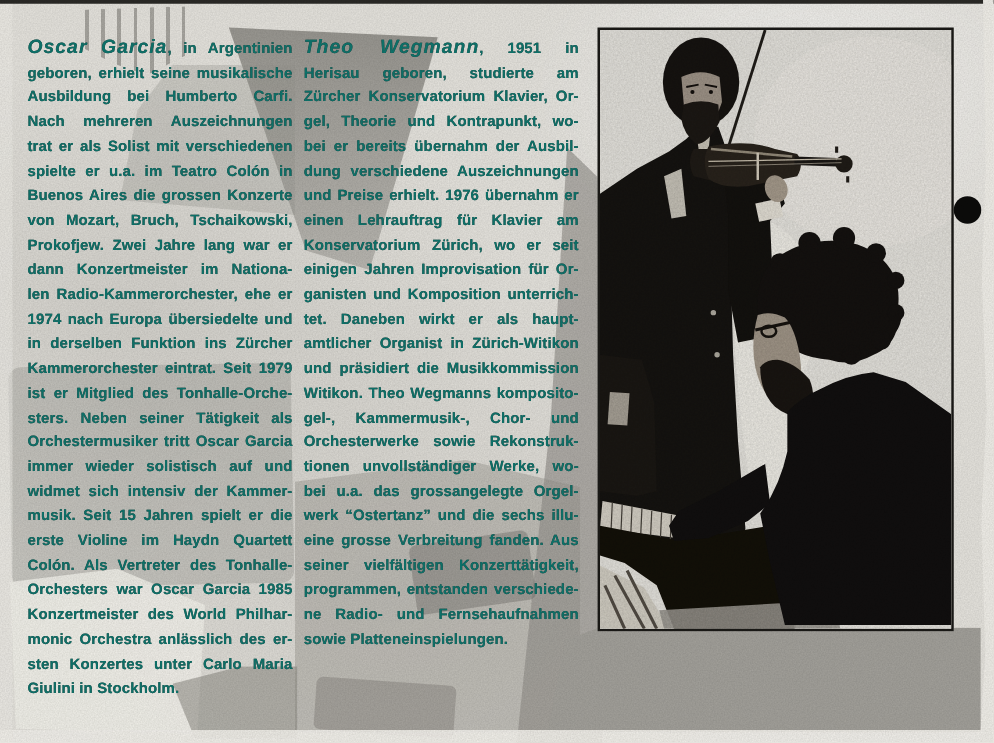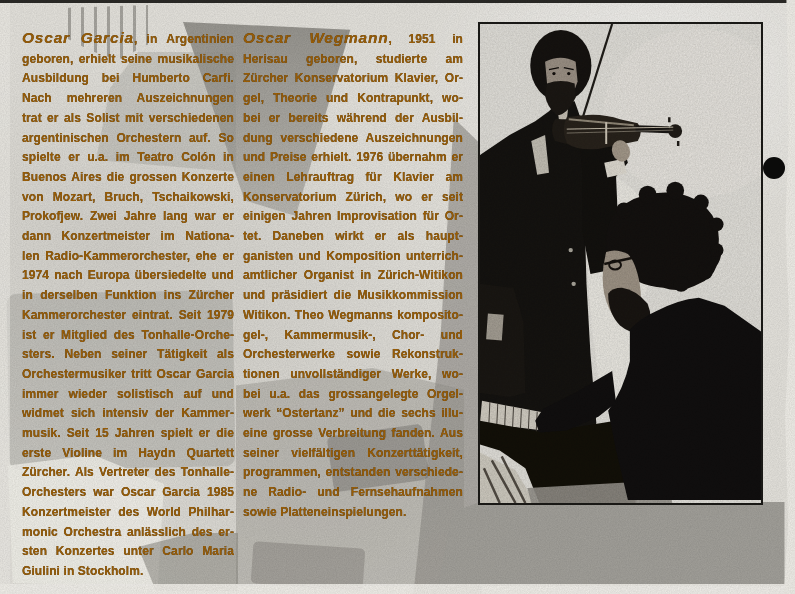--- a/index.html
+++ b/index.html
@@ -41,21 +41,21 @@
   .wash-col1-top { left:96px; top:52px; width:140px; height:120px; z-index:1;
     background:rgba(150,148,142,.30); clip-path:polygon(30% 0,100% 0,100% 100%,0 90%,10% 30%); }
   .wash-col1-low { left:8px; top:292px; width:226px; height:176px; z-index:1;
     background:rgba(148,146,140,.34); border-radius:10px; transform:rotate(-1deg); }
   .white-patch-col1 { left:8px; top:455px; width:156px; height:132px; z-index:2;
     background:rgba(243,241,235,.88); clip-path:polygon(0 8%,55% 0,100% 22%,96% 100%,3% 97%); }
   .gray-wedge-col1 { left:138px; top:533px; width:100px; height:58px; z-index:2;
     background:rgba(138,136,130,.55); clip-path:polygon(0 24%,55% 0,100% 0,100% 100%,18% 100%); }
 
   
-  .col { position:absolute; top:28px; z-index:10; color:#a16207;
+  .col { position:absolute; top:28px; z-index:10; color:#0f766e;
     font-weight:700; font-size:12px; line-height:19.7px; letter-spacing:.1px;
     text-shadow:0 0 .4px rgba(25,24,20,.85); }
   .col1 { left:22px;  width:212px; }
   .col2 { left:243px; width:220px; }
   .headline, .lines > div { text-align:justify; text-align-last:justify; }
   .lines > div:last-child { text-align-last:left; }
   .mname { font-style:italic; font-size:15.5px; letter-spacing:.8px; }
 
   
   .photo { left:478px; top:22px; width:285px; height:483px; z-index:12;
@@ -83,60 +83,59 @@
 <div class="abs wash-col2-p2"></div>
 <div class="abs band-under-photo"></div>
 
 <div class="col col1">
   <div class="headline"><span class="mname">Oscar Garcia</span><span>, in Argentinien</span></div>
   <div class="lines">
       <div>geboren, erhielt seine musikalische</div>
       <div>Ausbildung bei Humberto Carfi.</div>
       <div>Nach mehreren Auszeichnungen</div>
       <div>trat er als Solist mit verschiedenen</div>
-      <div>argentinischen Orchestern auf. So</div>
       <div>spielte er u.a. im Teatro Colón in</div>
       <div>Buenos Aires die grossen Konzerte</div>
       <div>von Mozart, Bruch, Tschaikowski,</div>
       <div>Prokofjew. Zwei Jahre lang war er</div>
       <div>dann Konzertmeister im Nationa-</div>
       <div>len Radio-Kammerorchester, ehe er</div>
       <div>1974 nach Europa übersiedelte und</div>
       <div>in derselben Funktion ins Zürcher</div>
       <div>Kammerorchester eintrat. Seit 1979</div>
       <div>ist er Mitglied des Tonhalle-Orche-</div>
       <div>sters. Neben seiner Tätigkeit als</div>
       <div>Orchestermusiker tritt Oscar Garcia</div>
       <div>immer wieder solistisch auf und</div>
       <div>widmet sich intensiv der Kammer-</div>
       <div>musik. Seit 15 Jahren spielt er die</div>
       <div>erste Violine im Haydn Quartett</div>
-      <div>Zürcher. Als Vertreter des Tonhalle-</div>
+      <div>Colón. Als Vertreter des Tonhalle-</div>
       <div>Orchesters war Oscar Garcia 1985</div>
       <div>Konzertmeister des World Philhar-</div>
       <div>monic Orchestra anlässlich des er-</div>
       <div>sten Konzertes unter Carlo Maria</div>
       <div>Giulini in Stockholm.</div>
     </div>
 </div>
 
 <div class="col col2">
-  <div class="headline"><span class="mname">Oscar Wegmann</span><span>, 1951 in</span></div>
+  <div class="headline"><span class="mname">Theo Wegmann</span><span>, 1951 in</span></div>
   <div class="lines">
       <div>Herisau geboren, studierte am</div>
       <div>Zürcher Konservatorium Klavier, Or-</div>
       <div>gel, Theorie und Kontrapunkt, wo-</div>
-      <div>bei er bereits während der Ausbil-</div>
+      <div>bei er bereits übernahm der Ausbil-</div>
       <div>dung verschiedene Auszeichnungen</div>
       <div>und Preise erhielt. 1976 übernahm er</div>
       <div>einen Lehrauftrag für Klavier am</div>
       <div>Konservatorium Zürich, wo er seit</div>
       <div>einigen Jahren Improvisation für Or-</div>
+      <div>ganisten und Komposition unterrich-</div>
       <div>tet. Daneben wirkt er als haupt-</div>
-      <div>ganisten und Komposition unterrich-</div>
       <div>amtlicher Organist in Zürich-Witikon</div>
       <div>und präsidiert die Musikkommission</div>
       <div>Witikon. Theo Wegmanns komposito-</div>
       <div>gel-, Kammermusik-, Chor- und</div>
       <div>Orchesterwerke sowie Rekonstruk-</div>
       <div>tionen unvollständiger Werke, wo-</div>
       <div>bei u.a. das grossangelegte Orgel-</div>
       <div>werk “Ostertanz” und die sechs illu-</div>
       <div>eine grosse Verbreitung fanden. Aus</div>
       <div>seiner vielfältigen Konzerttätigkeit,</div>

